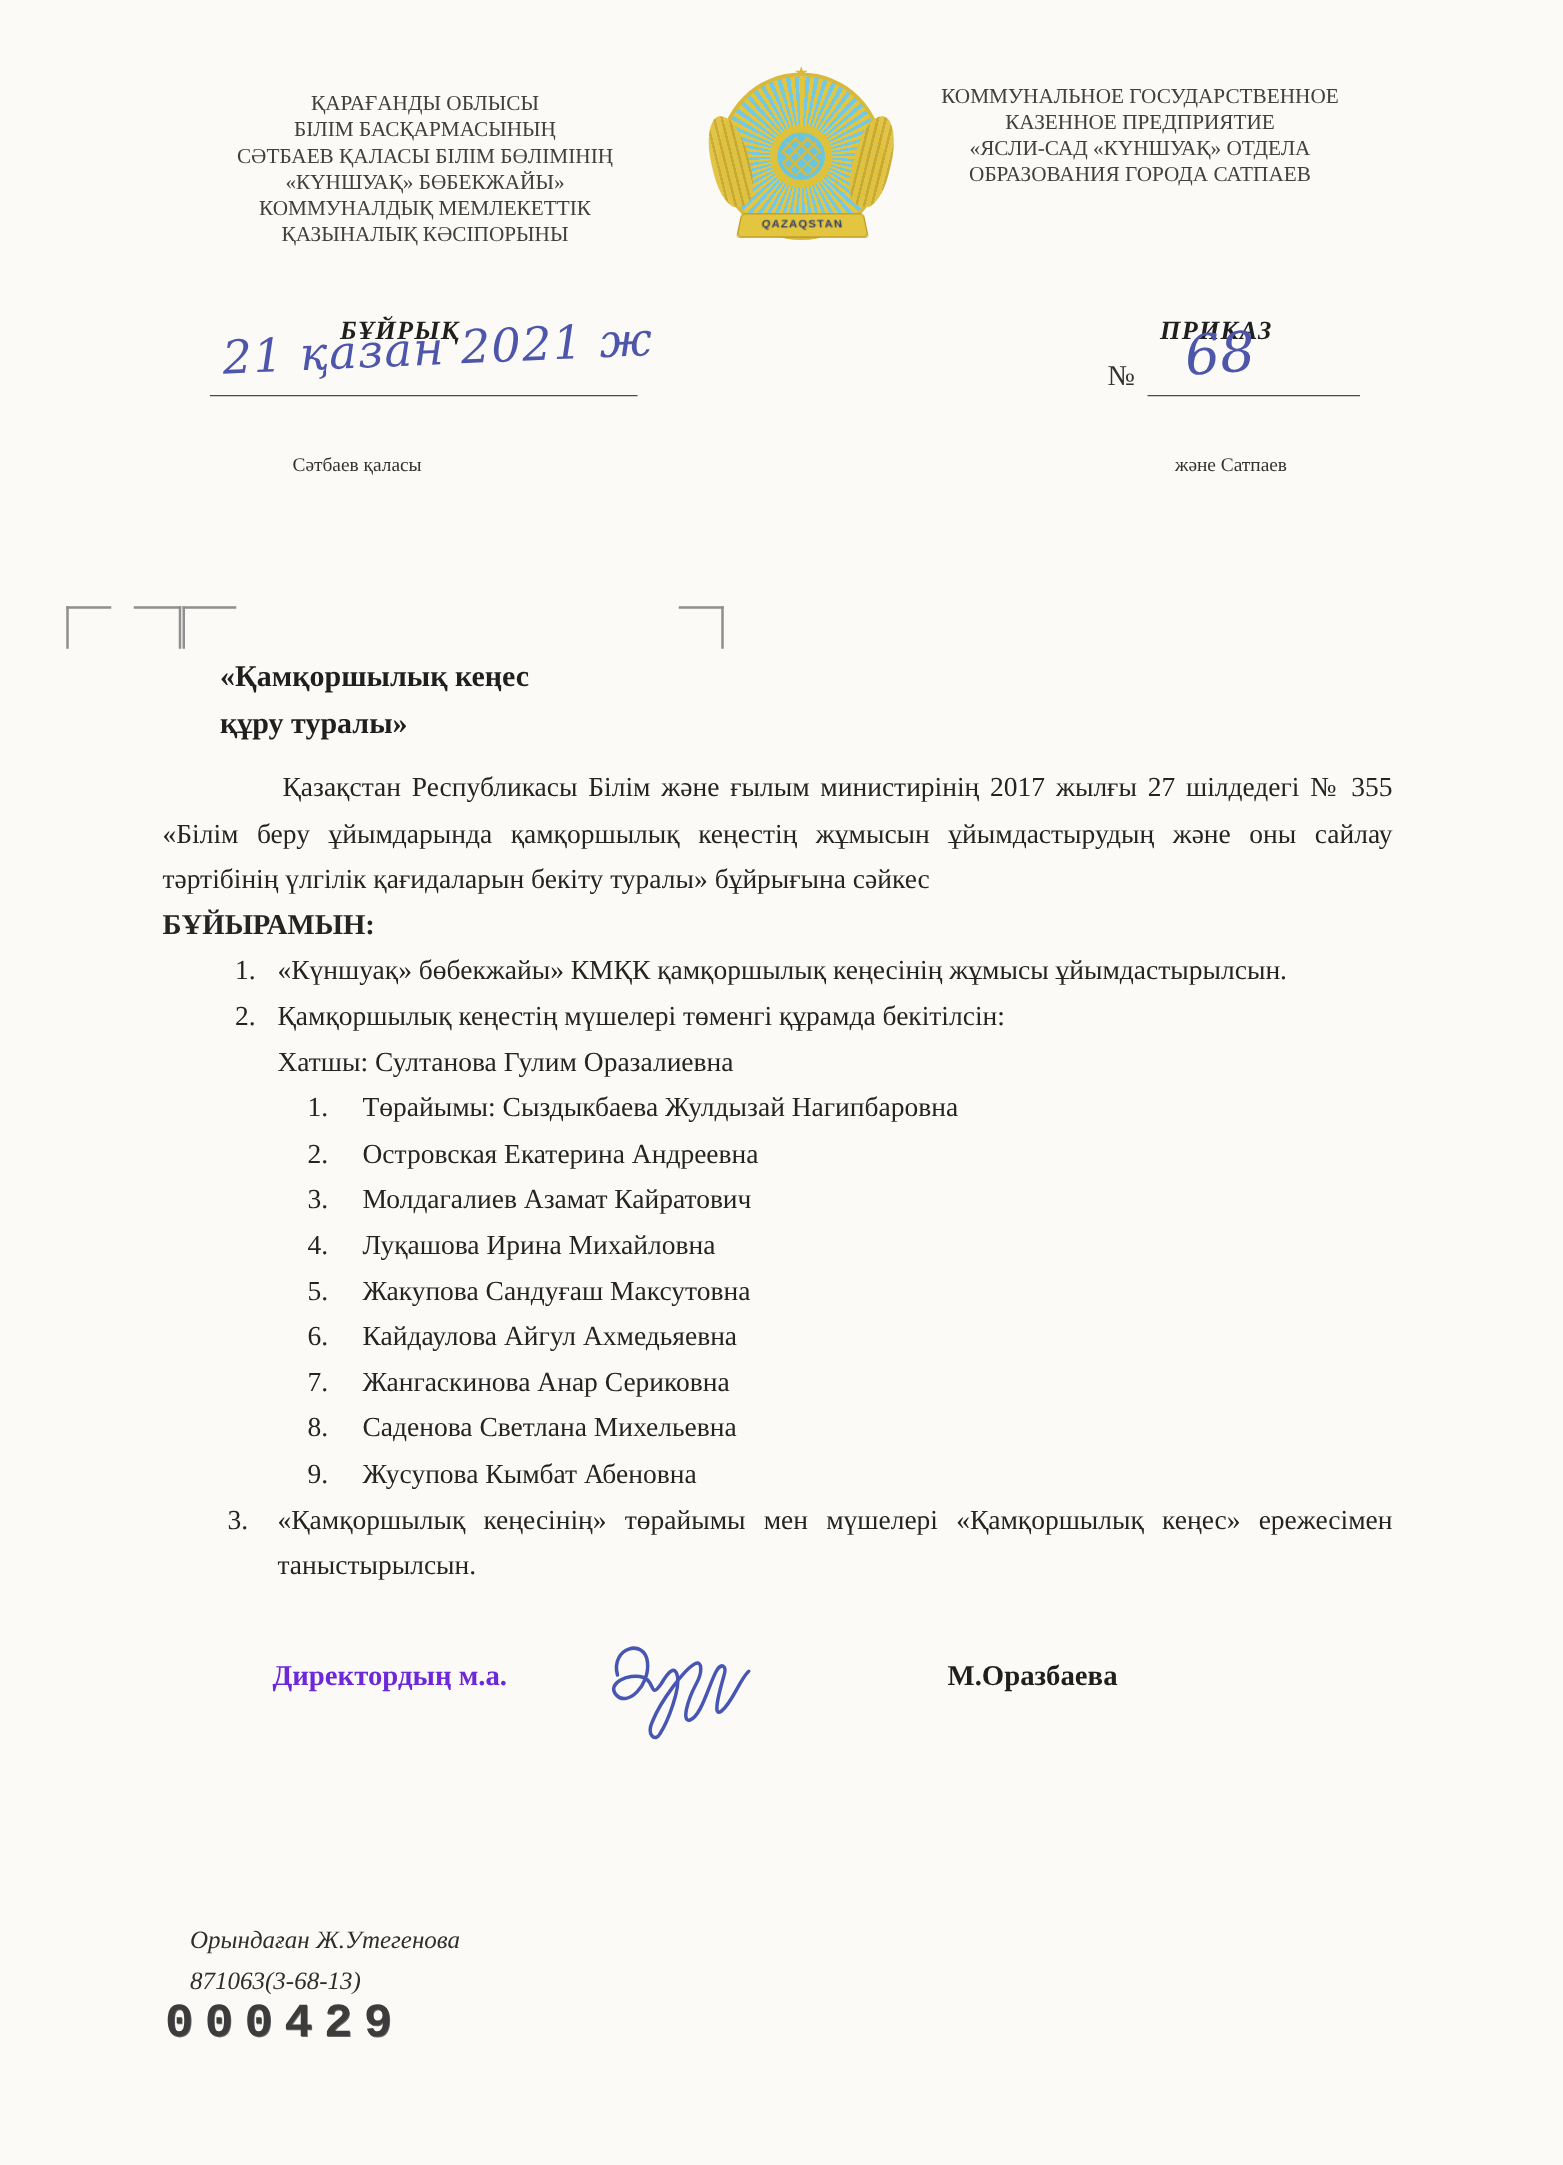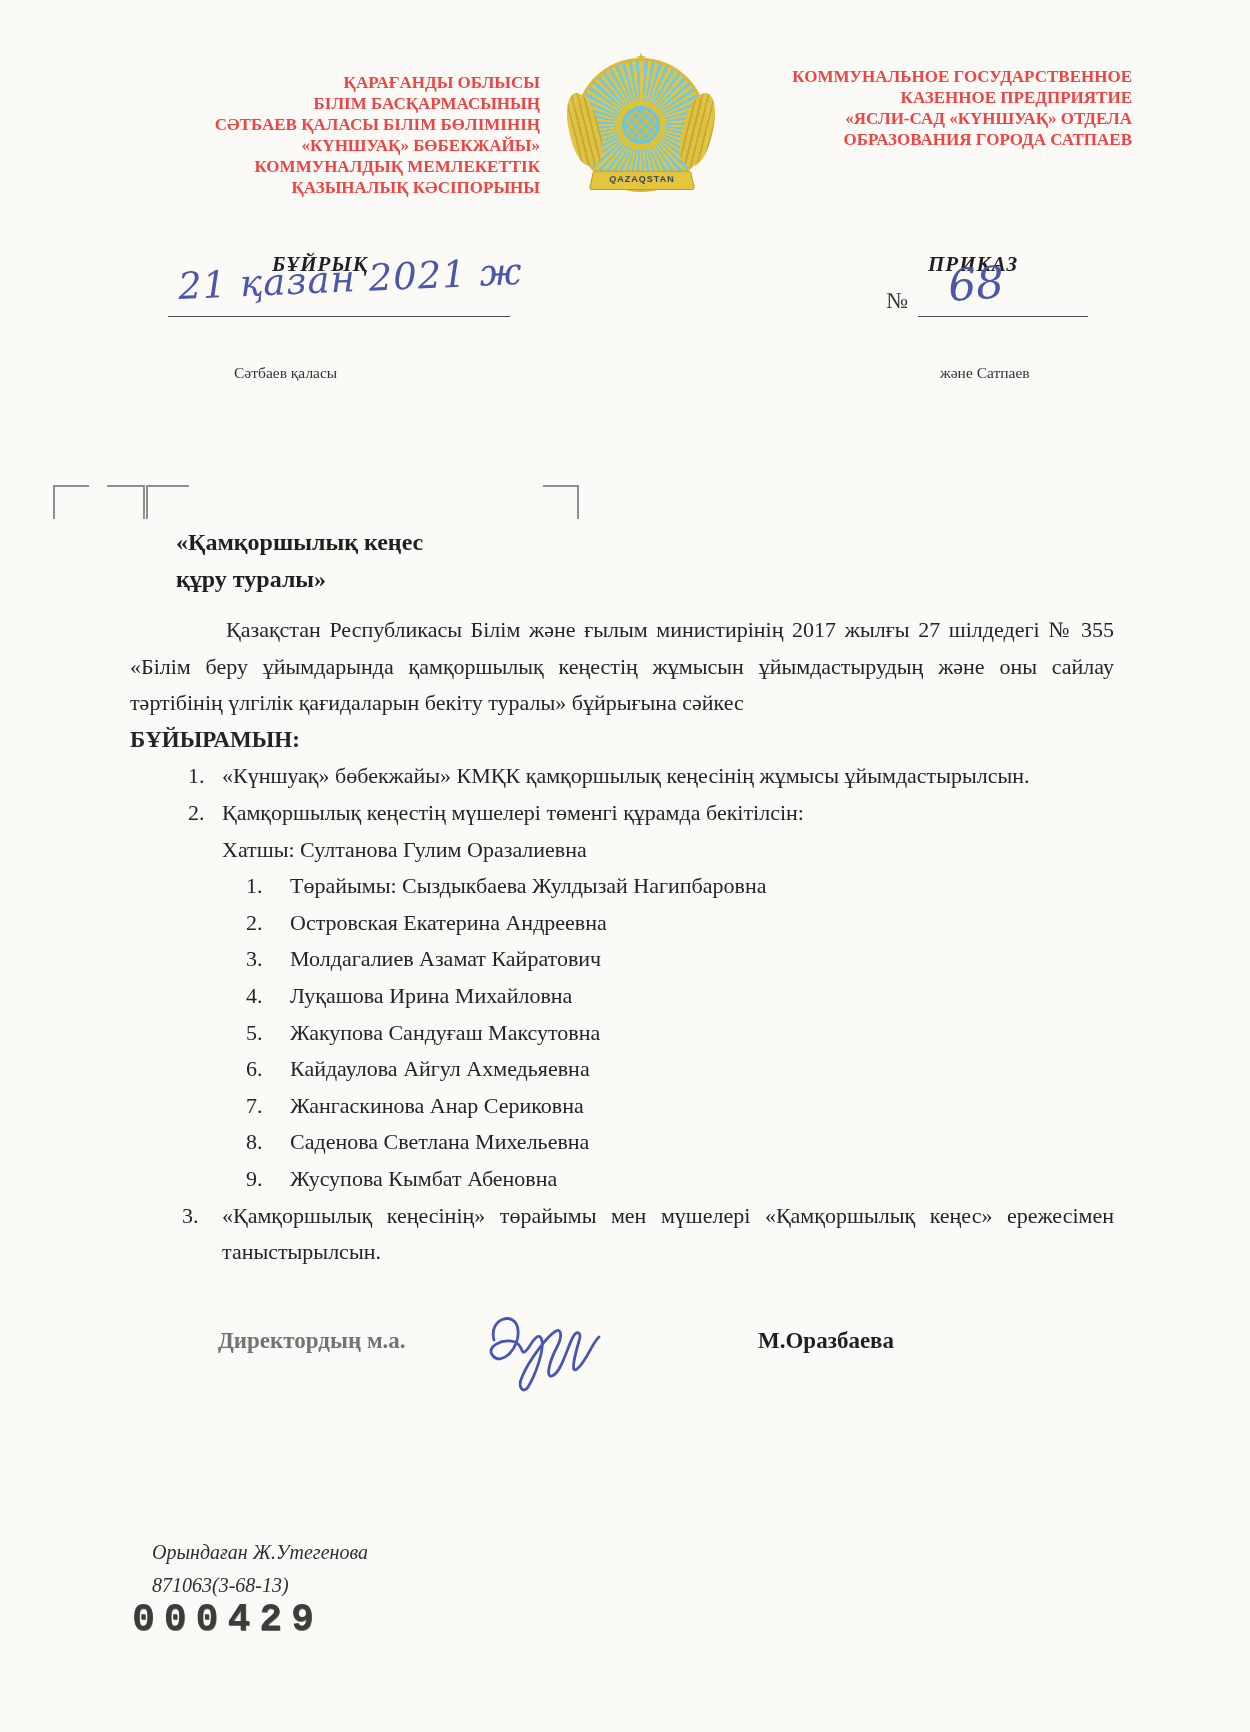--- a/index.html
+++ b/index.html
@@ -5,21 +5,21 @@
   html,body{margin:0;padding:0;}
   .page{
     position:relative;
     width:1250px;height:1732px;
     background:#fbfaf6;
     font-family:"Liberation Serif", serif;
     color:#262626;
     overflow:hidden;
   }
   
-  .org{position:absolute;text-align:right;font-weight:bold;font-size:17px;line-height:21px;color:#ef4444;}
+  .org{position:absolute;text-align:center;font-weight:normal;font-size:17px;line-height:21px;color:#404040;}
   .org-left{left:140px;top:72px;width:400px;}
   .org-right{left:692px;top:66px;width:440px;}
   
   .emblem{position:absolute;left:575px;top:54px;width:132px;height:142px;}
   .emblem .sun{
     position:absolute;left:0;top:4px;width:132px;height:134px;border-radius:50%;
     background:repeating-conic-gradient(#e3c53f 0deg 3.2deg,#74c8e2 3.2deg 6.4deg);
     border:3px solid #d9b93a;box-sizing:border-box;
   }
   .emblem .wing{position:absolute;top:38px;width:30px;height:74px;background:
@@ -74,21 +74,21 @@
   .body-block{position:absolute;left:130px;top:612px;width:984px;font-size:22px;line-height:36.6px;color:#242424;}
   .preamble{margin:0;text-indent:96px;text-align:justify;text-align-last:left;}
   .decree{font-weight:bold;font-size:23px;}
   .item{position:relative;padding-left:92px;text-align:justify;text-align-last:left;}
   .item .inum{position:absolute;left:58px;}
   .item3 .inum{left:52px;}
   .plain-sub{padding-left:92px;}
   .mrow{position:relative;padding-left:160px;}
   .mrow .mnum{position:absolute;left:116px;}
   
-  .sig-position{position:absolute;left:218px;top:1328px;font-weight:bold;font-size:23px;color:#737373;}
+  .sig-position{position:absolute;left:218px;top:1328px;font-weight:bold;font-size:23px;color:#6d28d9;}
   .sig-name{position:absolute;left:758px;top:1328px;font-weight:bold;font-size:23px;color:#1f1f1f;}
   .sig-scribble{position:absolute;left:462px;top:1288px;}
   
   .footer{position:absolute;left:152px;top:1536px;font-style:italic;font-size:20px;line-height:33px;color:#2e2e2e;}
   .stamp{
     position:absolute;left:132px;top:1598px;
     font-family:"Liberation Mono",monospace;font-size:38px;font-weight:bold;
     letter-spacing:9px;color:#3c3c3c;text-shadow:0.5px 0.5px 0 #6a6a6a;text-align:center;
   }
 </style>

